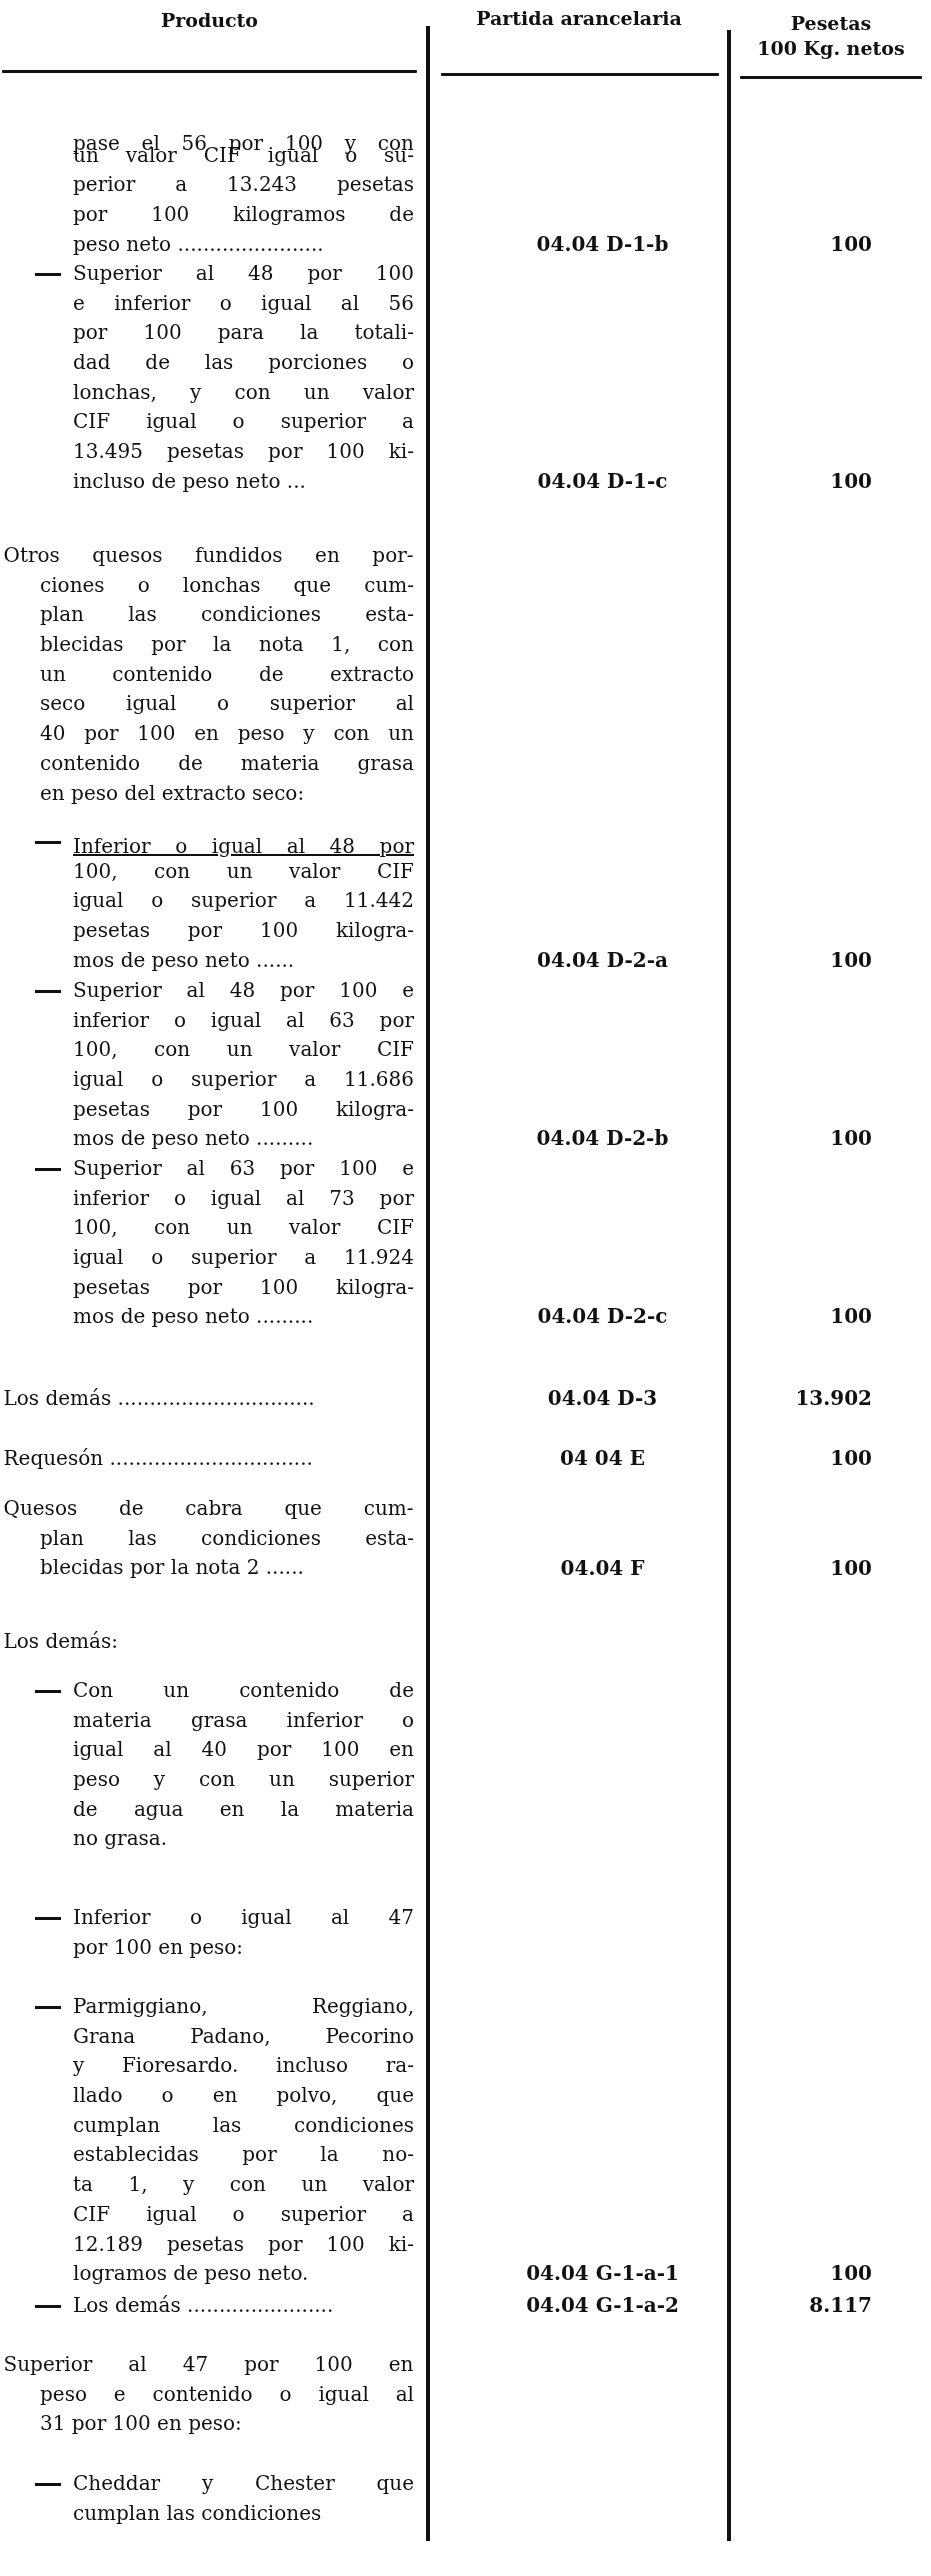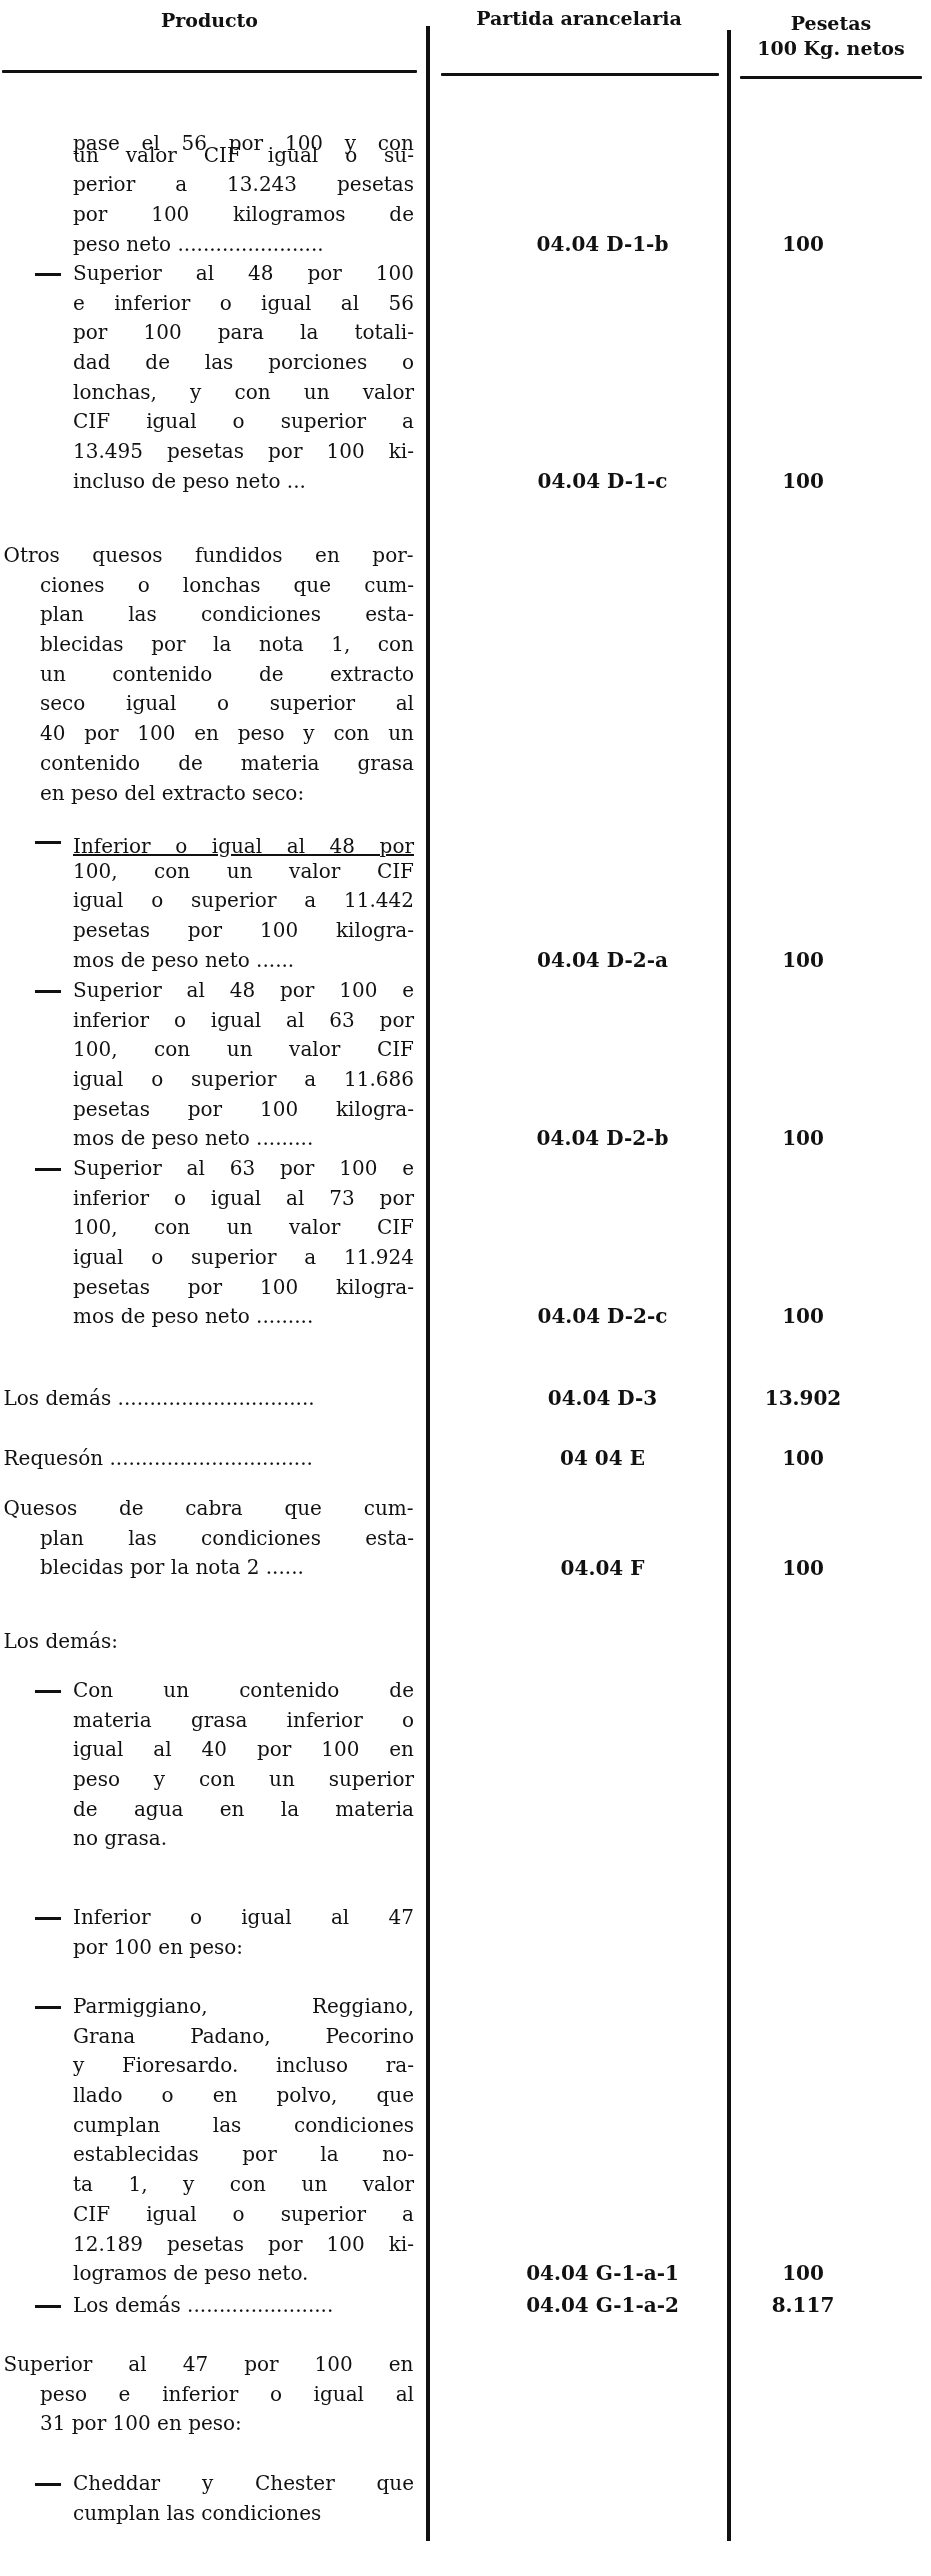--- a/index.html
+++ b/index.html
@@ -10,21 +10,21 @@
   .vline { position: absolute; width: 3.5px; background: #111; }
   .block { position: absolute; left: 0; width: 415px; font-size: 20px; line-height: 30px; }
   .line { position: absolute; white-space: nowrap; text-align: justify; text-align-last: justify; }
   .l0 { left: 3.5px; width: 410px; }
   .l1 { left: 40px; width: 374px; }
   .l2 { left: 73px; width: 341px; }
   .dash { position: absolute; left: 35px; width: 31px; }
   .dash::before { content: ""; position: absolute; top: 15px; left: 0; width: 26px; height: 2.6px; background: #111; }
   .last { text-align-last: left; }
   .code { position: absolute; left: 489px; width: 227px; text-align: center; font-size: 20px; font-weight: bold; line-height: 30px; }
-  .val  { position: absolute; left: 734px; width: 138px; text-align: center; font-size: 20px; font-weight: bold; line-height: 30px; }
+  .val  { position: absolute; left: 734px; width: 138px; text-align: right; font-size: 20px; font-weight: bold; line-height: 30px; }
 </style>
 </head>
 <body>
 
 <div class="hdr" style="left:0;top:8.7px;width:419px;">Producto</div>
 <div class="hdr" style="left:435px;top:7px;width:288px;">Partida arancelaria</div>
 <div class="hdr" style="left:735px;top:12.2px;width:192px;">Pesetas</div>
 <div class="hdr" style="left:735px;top:37px;width:192px;">100 Kg. netos</div>
 
 <div class="rule" style="left:1.7px;top:70px;width:415px;"></div>
@@ -150,21 +150,21 @@
     <div class="code" style="top: 2258px;">04.04 G-1-a-1</div>
     <div class="val" style="top: 2258px;">100</div>
     <div class="block" style="top: 2290px;">
       <span class="dash" style="top: 0px;"></span>
       <span class="line l2 last" style="top: 0px;">Los demás .......................</span>
     </div>
     <div class="code" style="top: 2290px;">04.04 G-1-a-2</div>
     <div class="val" style="top: 2290px;">8.117</div>
     <div class="block" style="top: 2349px;">
       <span class="line l0" style="top: 0px;">Superior al 47 por 100 en</span>
-      <span class="line l1" style="top: 30px;">peso e inferior o igual al</span>
+      <span class="line l1" style="top: 30px;">peso e contenido o igual al</span>
       <span class="line l1 last" style="top: 59px;">31 por 100 en peso:</span>
     </div>
     <div class="block" style="top: 2468px;">
       <span class="dash" style="top: 0px;"></span>
       <span class="line l2" style="top: 0px;">Cheddar y Chester que</span>
       <span class="line l2 last" style="top: 30px;">cumplan las condiciones</span>
     </div>
   </div>
 
 

